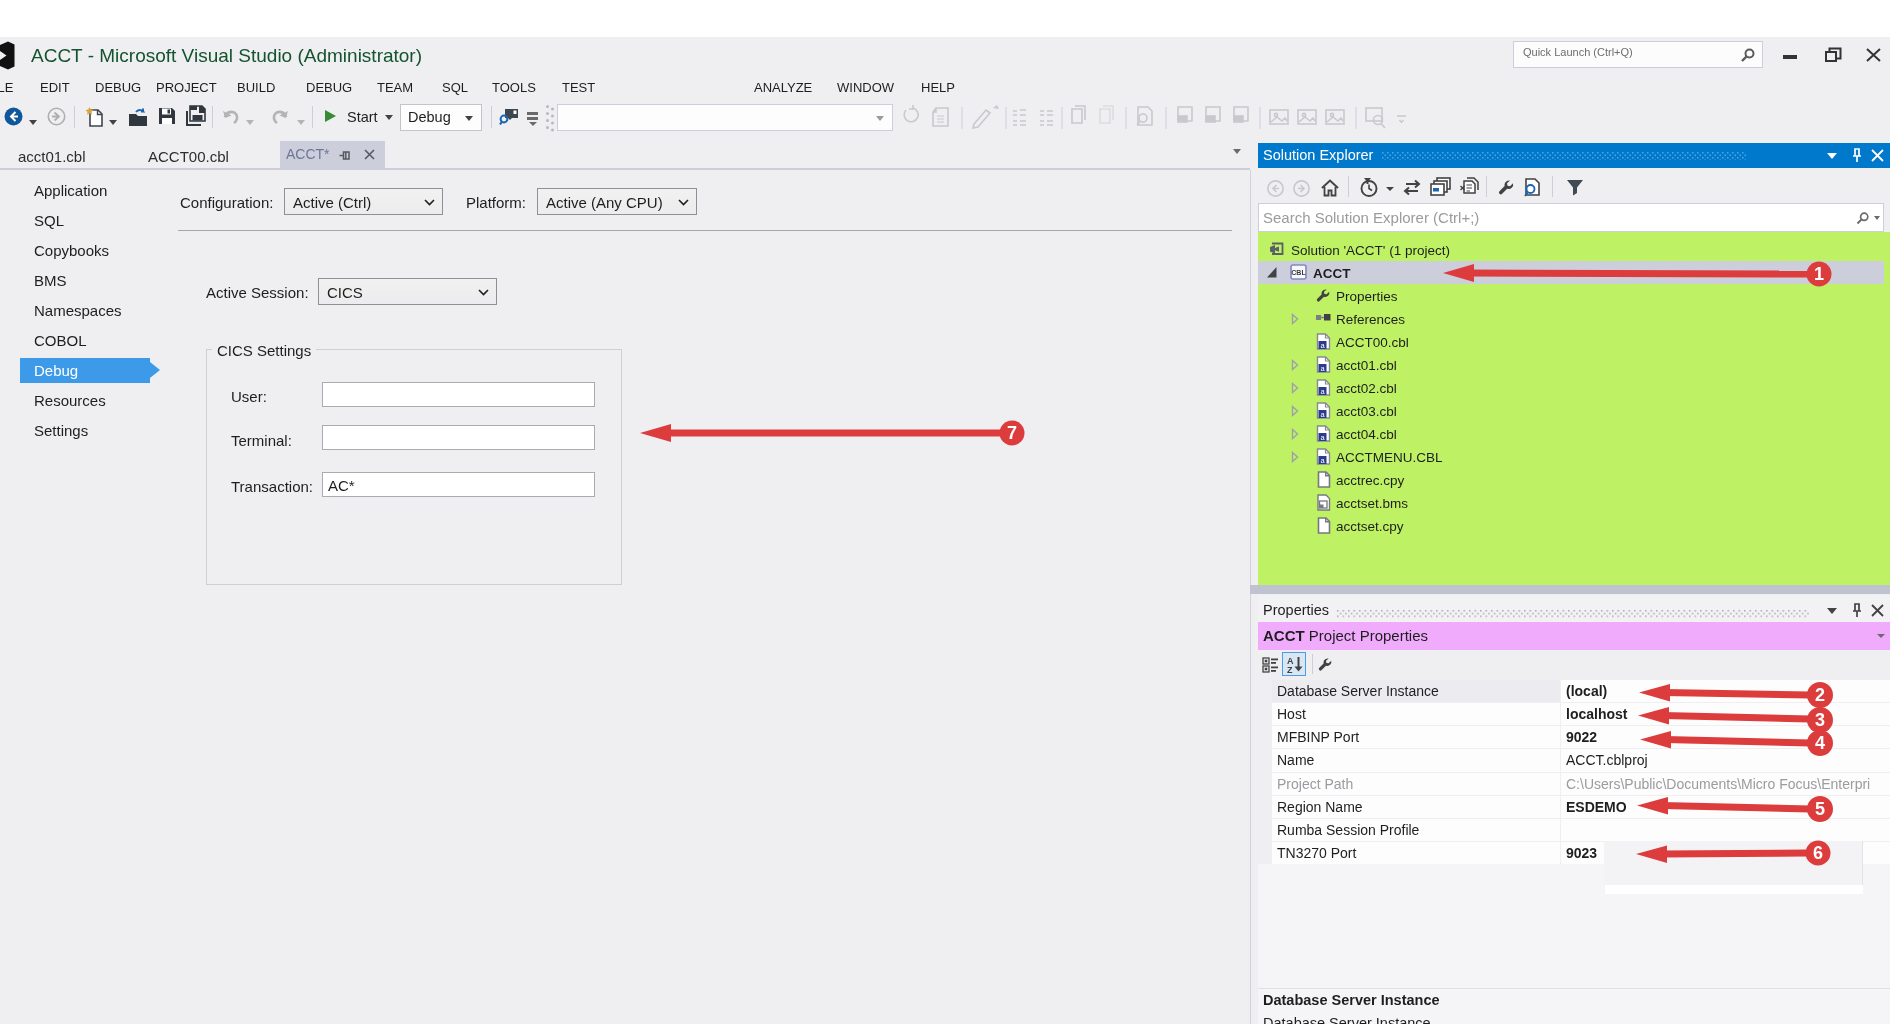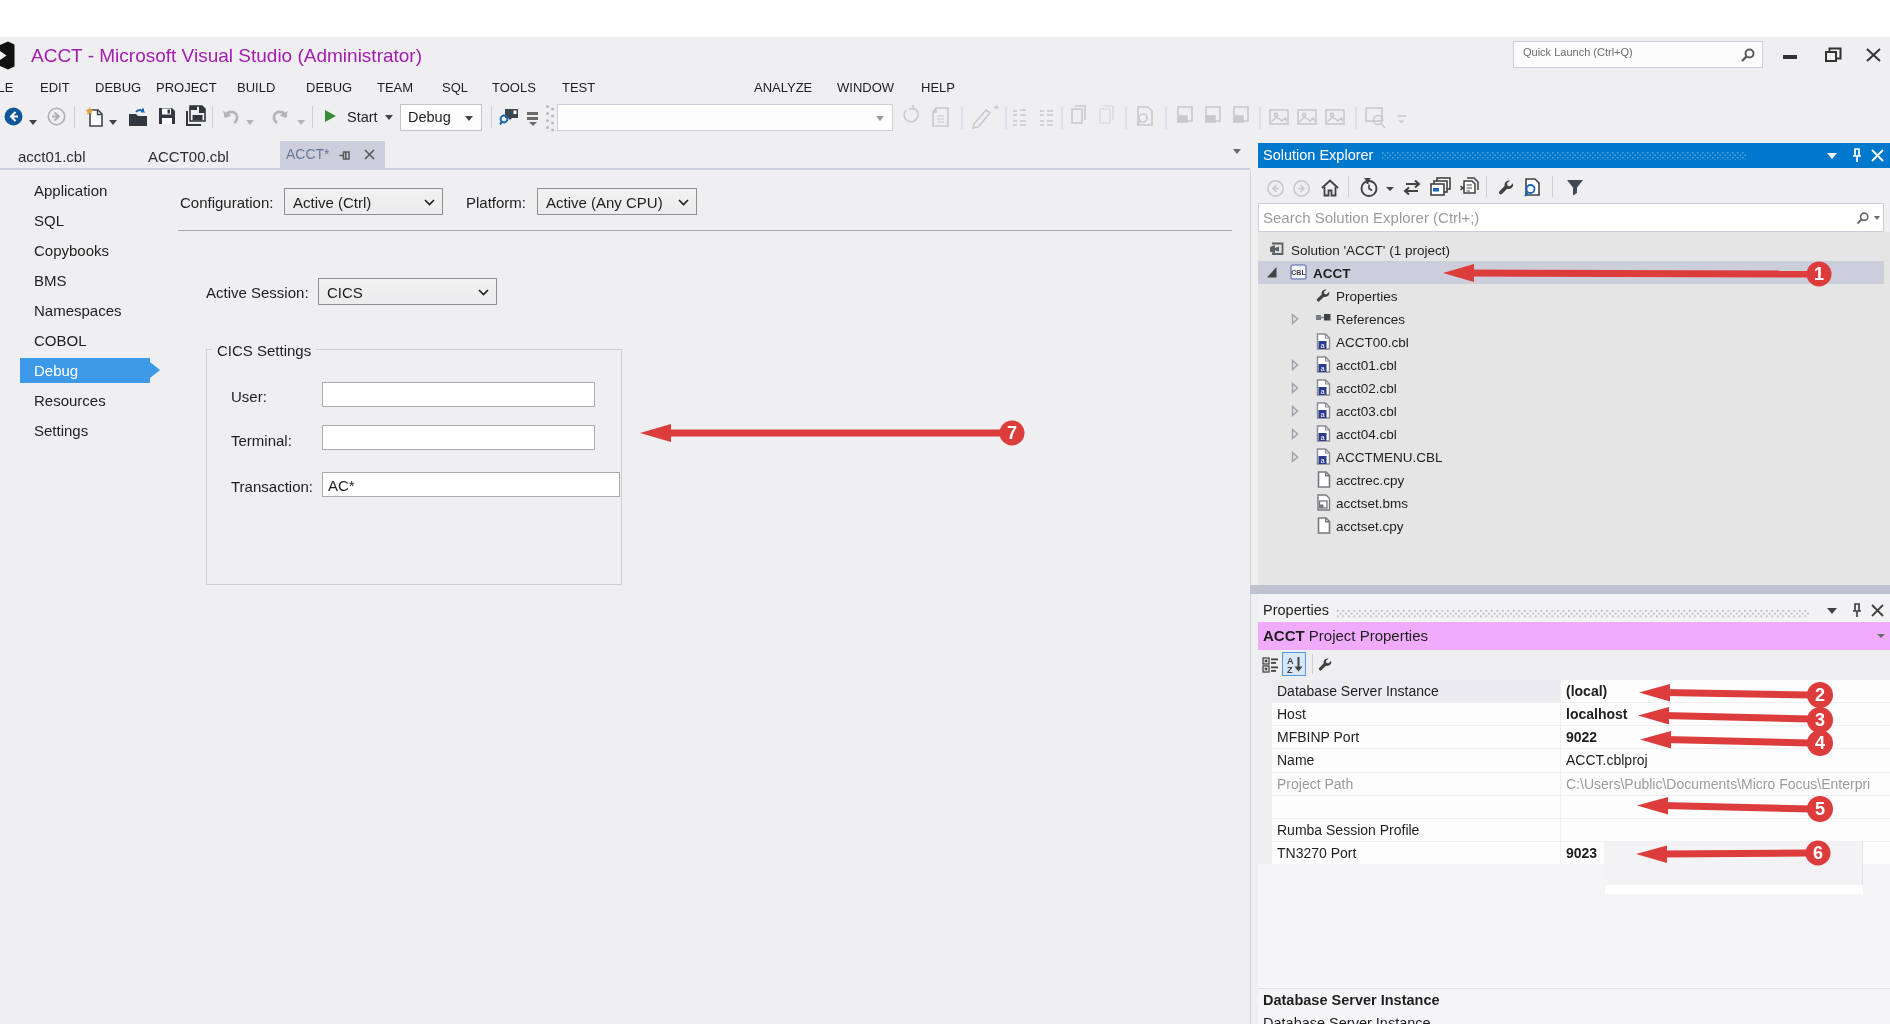--- a/index.html
+++ b/index.html
@@ -47,21 +47,21 @@
           <rect x="2.75" y="2.75" width="1.5" height="1.5" fill="#A9AAB0"></rect>
         </pattern>
 </defs>
 </svg>
 
 <div id="win"></div>
 
 <svg class="abs" style="left:0;top:41px" width="15" height="29" viewBox="0 0 15 29">
   <path fill-rule="evenodd" d="M0 4 L8 0.5 L14.5 3.5 L14.5 25.5 L8 28.5 L0 25 Z M0 10 L6.5 14.5 L0 19 Z" fill="#111"></path>
 </svg>
-<div class="abs" style="left:31px;top:45px;font-size:19px;color:#a21caf;white-space:nowrap">ACCT - Microsoft Visual Studio (Administrator)</div>
+<div class="abs" style="left:31px;top:45px;font-size:19px;color:#14532d;white-space:nowrap">ACCT - Microsoft Visual Studio (Administrator)</div>
 <div class="abs" style="left:1513px;top:41px;width:250px;height:27px;background:#FCFCFC;border:1px solid #CCCEDB">
   <div class="abs" style="left:9px;top:4px;font-size:11px;color:#6D6D6D">Quick Launch (Ctrl+Q)</div>
   <svg class="abs" style="right:6px;top:5px" width="16" height="16" viewBox="0 0 16 16">
         <circle cx="9.5" cy="6.5" r="4" fill="none" stroke="#5B5B5B" stroke-width="2"></circle>
         <line x1="6.5" y1="9.5" x2="2" y2="14" stroke="#5B5B5B" stroke-width="2.4"></line>
       </svg>
 </div>
 
 <div class="abs" style="left:1783px;top:55px;width:14px;height:4px;background:#333"></div>
 <svg class="abs" style="left:1825px;top:47px" width="17" height="16" viewBox="0 0 17 16">
@@ -284,21 +284,21 @@
         </svg>
   </div>
 
   <div class="abs" style="left:206px;top:179px;width:416px;height:236px;border:1px solid #CFCFD0"></div>
   <div class="abs t14" style="left:212px;top:172px;background:#EFEFF2;padding:0 5px">CICS Settings</div>
   <div class="abs t14" style="left:231px;top:218px">User:</div>
   <div class="tin" style="left:322px;top:212px;width:273px;height:25px"></div>
   <div class="abs t14" style="left:231px;top:262px">Terminal:</div>
   <div class="tin" style="left:322px;top:255px;width:273px;height:25px"></div>
   <div class="abs t14" style="left:231px;top:308px">Transaction:</div>
-  <div class="tin" style="left:322px;top:302px;width:298px;height:25px">
+  <div class="tin" style="left:322px;top:302px;width:273px;height:25px">
         <div class="abs" style="left:5px;top:4px;font-size:15px;color:#1E1E1E">AC*</div>
       </div>
 </div>
 <div class="abs" style="left:1250px;top:170px;width:1px;height:854px;background:#D2D2DB"></div>
 
 <div id="se" class="abs" style="left:1258px;top:143px;width:632px;height:451px">
 
   <div class="abs" style="left:0;top:0;width:632px;height:25px;background:#0079CC">
     <div class="abs" style="left:5px;top:4px;font-size:14.5px;color:#fff">Solution Explorer</div>
     <svg class="abs" style="left:124px;top:9px" width="364" height="8" viewBox="0 0 364 8">
@@ -376,21 +376,21 @@
 
   <div class="abs" style="left:0;top:60px;width:626px;height:29px;background:#fff;border:1px solid #CCCEDB">
     <div class="abs" style="left:4px;top:5px;font-size:15px;color:#9B9B9B">Search Solution Explorer (Ctrl+;)</div>
     <svg class="abs" style="left:597px;top:7px" width="14" height="14" viewBox="0 0 14 14">
           <circle cx="8.2" cy="5.8" r="3.6" fill="none" stroke="#6A6A6A" stroke-width="1.7"></circle>
           <line x1="5.6" y1="8.4" x2="1.5" y2="12.5" stroke="#6A6A6A" stroke-width="2"></line>
         </svg>
     <div class="abs" style="left:615px;top:12px;width:0;height:0;border-left:3.5px solid transparent;border-right:3.5px solid transparent;border-top:4px solid #6A6A6A"></div>
   </div>
 
-  <div class="abs" style="left:0;top:89px;width:632px;height:353px;background:#e5e5e5">
+  <div class="abs" style="left:0;top:89px;width:632px;height:353px;background:#bef264">
 
     <div class="trow" style="left:0;top:6px">
       <svg class="abs" style="left:11px;top:4px" width="15" height="14" viewBox="0 0 15 14">
             <path d="M3 1.5 H13.5 V12 H3" fill="none" stroke="#5B5F66" stroke-width="1.8"></path>
             <path d="M1 5 L6 3 V11.5 L1 9.5 Z M6 6 L10 4.5 V9.7 L6 8.2 Z" fill="#5B5F66"></path>
           </svg>
       <div class="tx" style="left:33px">Solution 'ACCT' (1 project)</div>
     </div>
 
     <div class="trow" style="left:0;top:29px;background:#CCCEDB">
@@ -570,20 +570,24 @@
         <div class="val" style="font-weight:bold">9022</div>
       </div>
   <div class="grow" style="top:163px">
         <div class="lab">Name</div>
         <div class="val">ACCT.cblproj</div>
       </div>
   <div class="grow" style="top:187px">
         <div class="lab" style="color:#9B9BA0">Project Path</div>
         <div class="val" style="color:#9B9BA0">C:\Users\Public\Documents\Micro Focus\Enterpri</div>
       </div>
+  <div class="grow" style="top:210px">
+        <div class="lab">Region Name</div>
+        <div class="val" style="font-weight:bold">ESDEMO</div>
+      </div>
   <div class="grow" style="top:233px">
         <div class="lab">Rumba Session Profile</div>
       </div>
   <div class="grow" style="top:256px">
         <div class="lab">TN3270 Port</div>
         <div class="val" style="font-weight:bold">9023</div>
       </div>
 
   <div class="abs" style="left:0;top:279px;width:632px;height:124px;background:#F5F5F7"></div>
 

